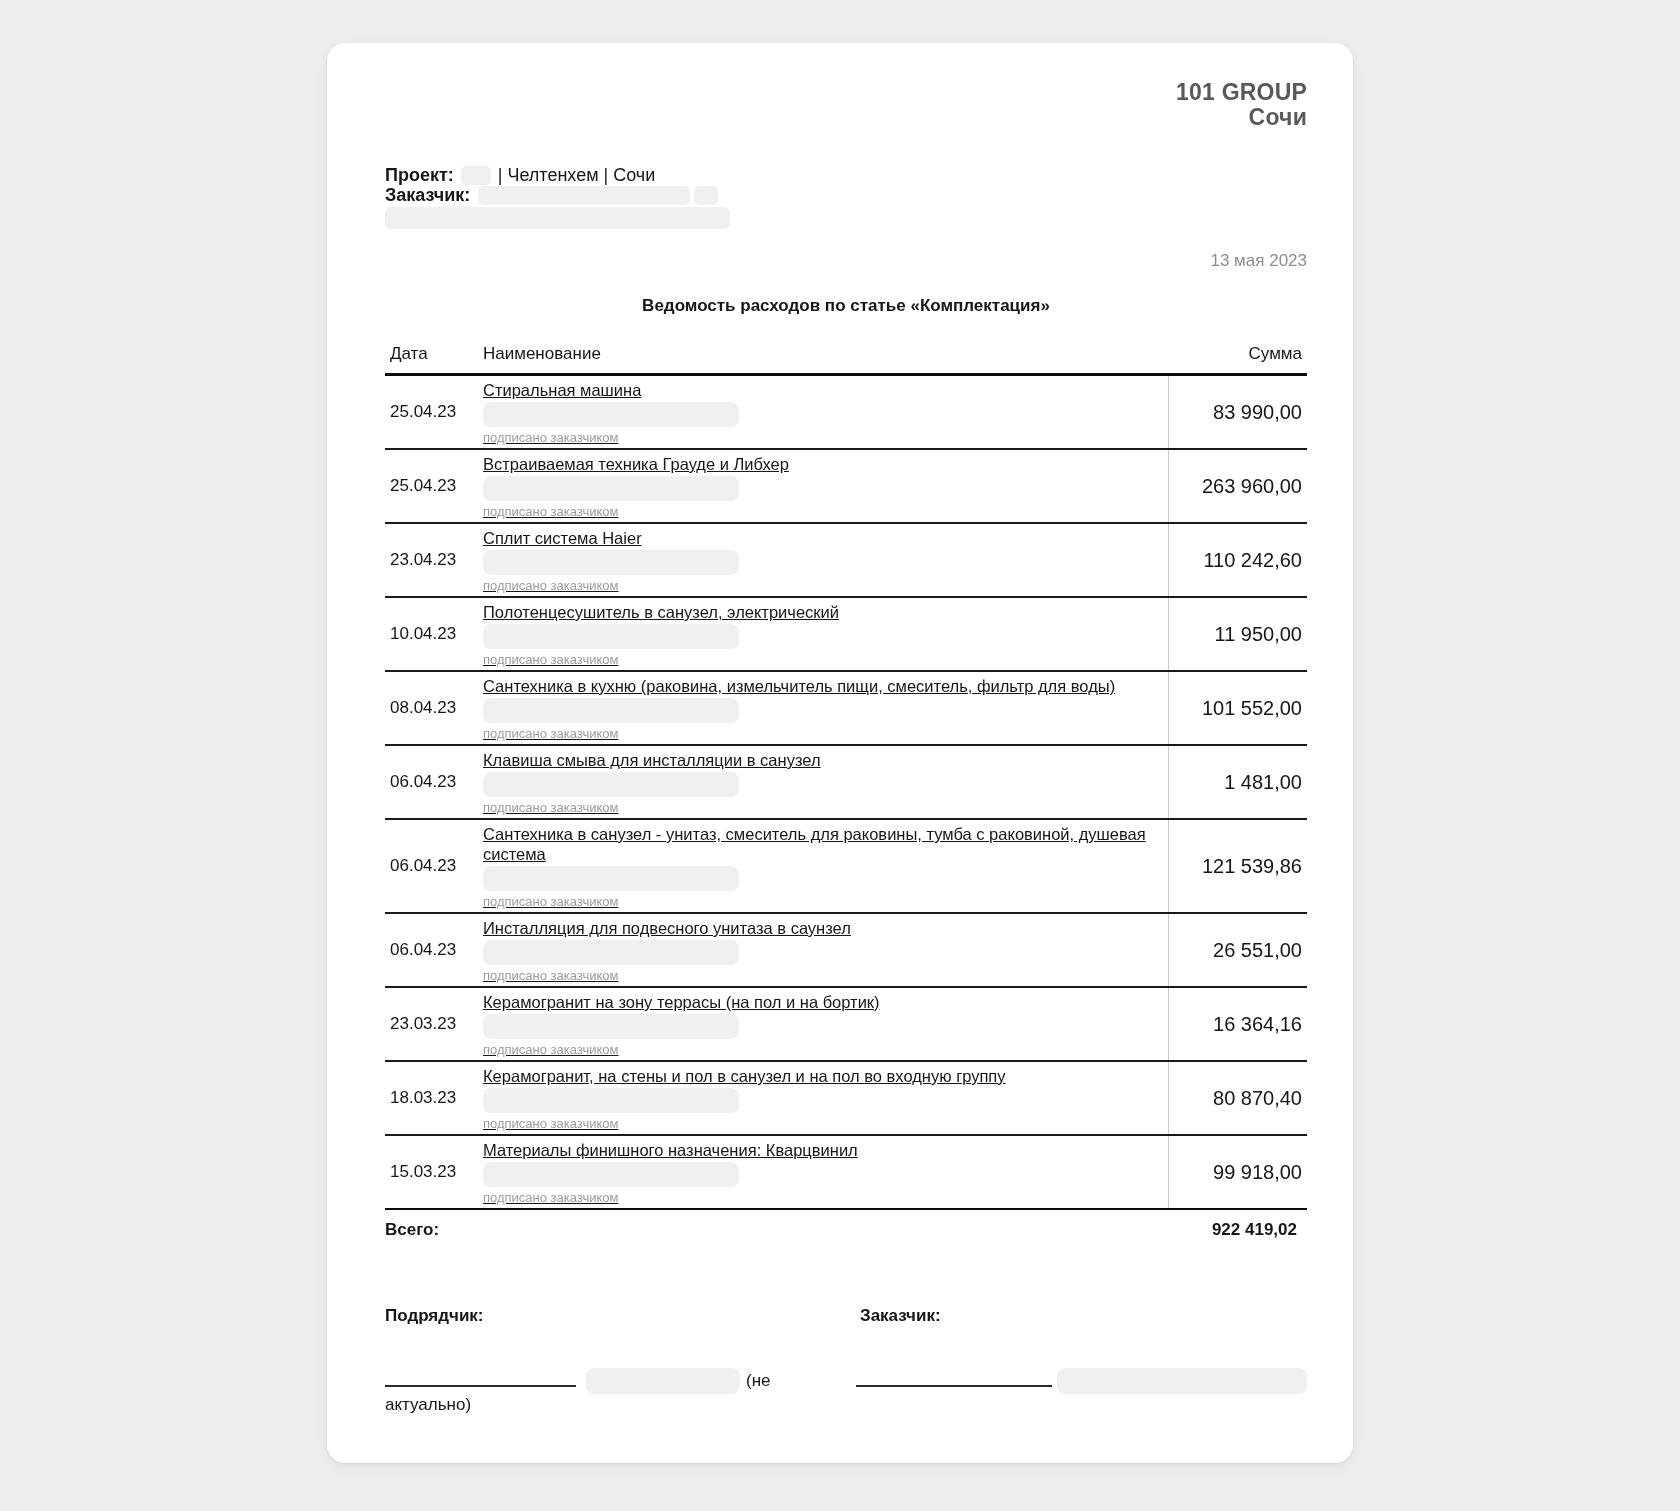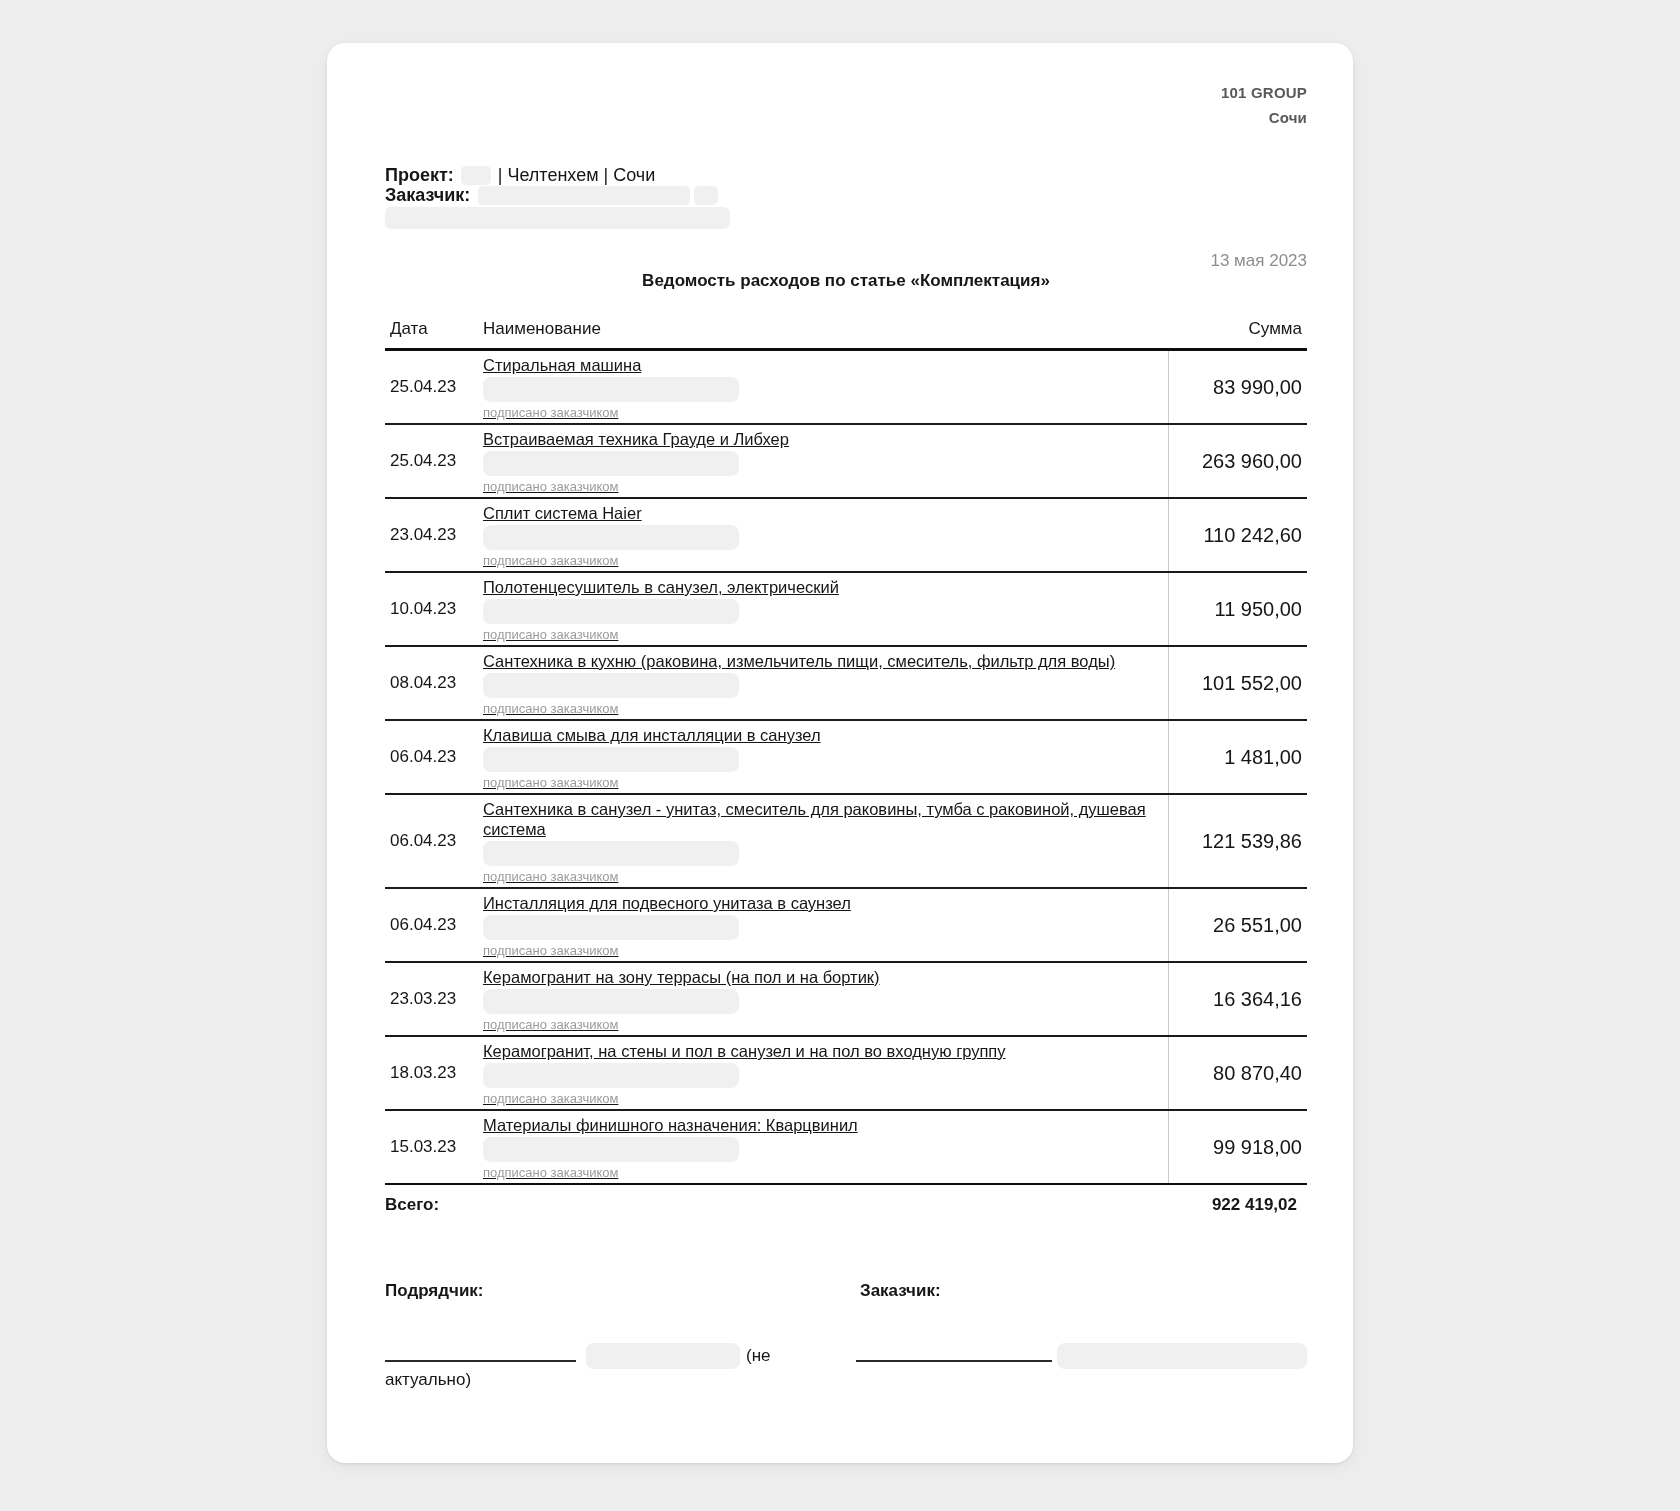--- a/index.html
+++ b/index.html
@@ -14,33 +14,33 @@
     width: 1026px; height: 1420px;
     margin: 43px auto 0;
     background: #ffffff;
     border-radius: 18px;
     box-shadow: 0 1px 3px rgba(0,0,0,0.08), 0 4px 14px rgba(0,0,0,0.05);
     padding: 0 46px 0 58px;
     position: relative;
   }
   
   .logo-block { text-align: right; padding-top: 37px; }
-  .logo-line { font-size: 15px; font-weight: 700; color: #59595b; line-height: 25px; letter-spacing: .2px; }
+  .logo-line { font-size: 23px; font-weight: 700; color: #59595b; line-height: 25px; letter-spacing: .2px; }
 
   .meta-block { margin-top: 35px; font-size: 18px; line-height: 20px; }
   .meta-line { display: flex; align-items: center; height: 20px; }
   .meta-label { font-weight: 700; }
   .redact { background: #f0f0f0; border-radius: 7px; display: inline-block; }
   .redact-sm  { width: 30px;  height: 19px; margin: 0 7px; border-radius: 5px; }
   .redact-md  { width: 212px; height: 19px; margin-left: 8px; border-radius: 5px; }
   .redact-xs  { width: 24px;  height: 19px; margin-left: 4px; border-radius: 5px; }
   .redact-wide{ width: 345px; height: 22px; margin-top: 2px; border-radius: 6px; display: block; }
 
   .doc-date { margin-top: 22px; text-align: right; font-size: 17px; color: #8d8d8d; line-height: 20px; }
-  .doc-title { text-align: center; font-size: 17px; font-weight: 700; line-height: 20px; }
+  .doc-title { margin-top: 25px; text-align: center; font-size: 17px; font-weight: 700; line-height: 20px; }
 
   
   .expense-table { margin-top: 28px; }
   .thead {
     display: grid; grid-template-columns: 98px 1fr 139px;
     font-size: 17px; line-height: 20px;
     padding-bottom: 9px;
     border-bottom: 3px solid #0d0d0d;
   }
   .thead .h-date { padding-left: 5px; }

